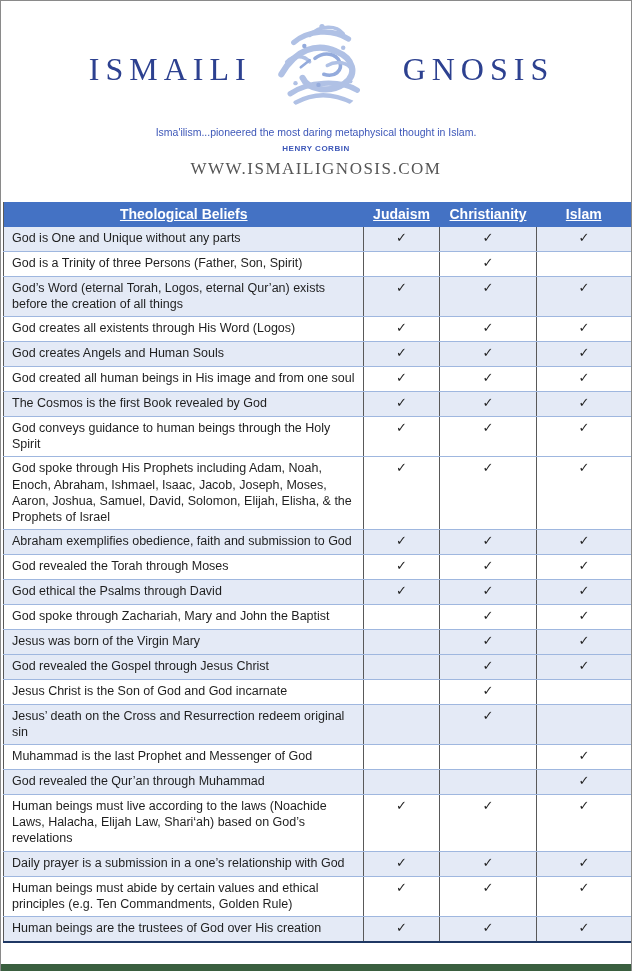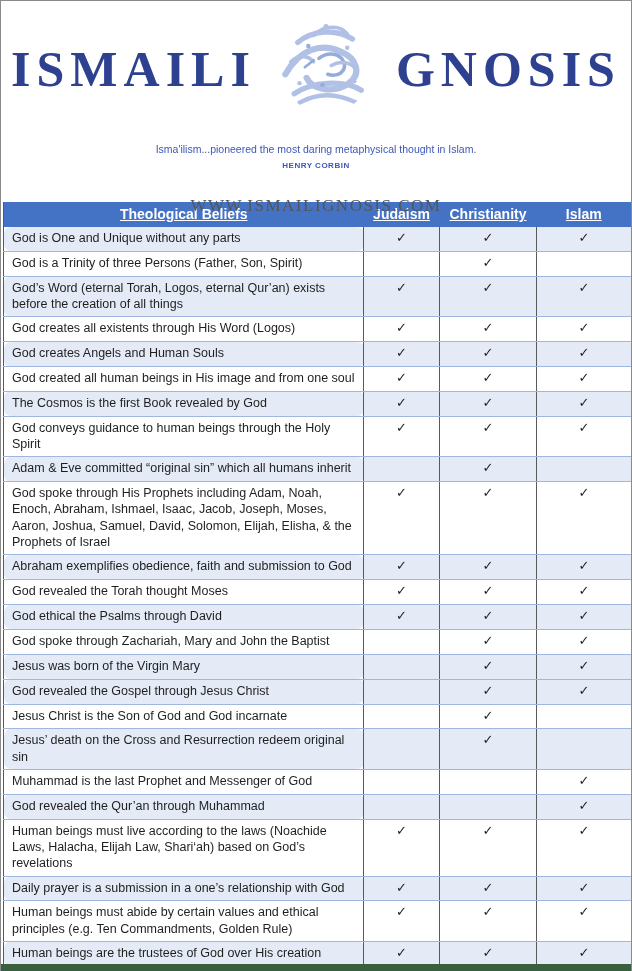--- a/index.html
+++ b/index.html
@@ -28,40 +28,41 @@
     font-family:"Liberation Sans",sans-serif;
   }
   
   .masthead{height:201px;position:relative;}
   .brand-row{
     display:flex;align-items:center;justify-content:center;
     gap:14px;padding-top:14px;height:122px;
   }
   .brand-word{
     font-family:"Liberation Serif",serif;
-    font-size:50px;letter-spacing:6px;
+    font-size:32px;letter-spacing:6px;
     color:var(--brand-blue);
-    font-weight:700;
+    font-weight:400;
+    margin-left:11px;
   }
   .logo-wrap{width:112px;height:106px;flex:0 0 auto;}
   .quote{
     text-align:center;color:var(--quote-blue);
     font-size:10.5px;line-height:1.25;
-    margin-top:20px;
+    margin-top:3px;
   }
   .quote-attr{
     text-align:center;color:var(--quote-blue);
     font-size:8px;letter-spacing:.5px;margin-top:5px;font-weight:bold;
   }
   .website{
     text-align:center;
     font-family:"Liberation Serif",serif;
     font-size:17px;letter-spacing:1.5px;
     color:var(--website-gray);
-    margin-top:26px;
+    margin-top:6px;
   }
   
   table.beliefs{
     width:628px;margin-left:2px;
     border-collapse:collapse;table-layout:fixed;
     border-left:1px solid var(--border-dark);
     border-right:1px solid var(--border-dark);
     border-bottom:2px solid var(--table-bottom);
   }
   col.c-belief{width:360px;}
@@ -80,21 +81,21 @@
   }
   tbody td{
     font-size:12.5px;line-height:1.3;
     color:var(--text-dark);
     padding:3px 6px 4px 8px;
     vertical-align:top;
     border-bottom:1px solid var(--border-light);
   }
   tbody td + td{border-left:1px solid var(--border-dark);}
   tbody tr.band td{background:var(--band-row);}
-  td.belief{white-space:pre-line;border-radius:7px;}
+  td.belief{white-space:pre-line;}
   td.check{
     text-align:center;
     font-size:13px;
     padding-left:2px;padding-right:2px;
   }
   
   .green-bar{
     position:absolute;left:0;bottom:0;
     width:100%;height:7px;
     background:var(--green-bar);
@@ -200,40 +201,34 @@
           <td class="check">✓</td>
           <td class="check">✓</td>
           <td class="check">✓</td>
         </tr>
         <tr>
           <td class="belief">God conveys guidance to human beings through the Holy Spirit</td>
           <td class="check">✓</td>
           <td class="check">✓</td>
           <td class="check">✓</td>
         </tr>
-        <tr class="band">
-          <td class="belief">Adam &amp; Eve committed “original sin” which all humans inherit</td>
-          <td class="check"></td>
-          <td class="check">✓</td>
-          <td class="check"></td>
-        </tr>
         <tr>
           <td class="belief">God spoke through His Prophets including Adam, Noah, Enoch, Abraham, Ishmael, Isaac, Jacob, Joseph, Moses, Aaron, Joshua, Samuel, David, Solomon, Elijah, Elisha, &amp; the Prophets of Israel</td>
           <td class="check">✓</td>
           <td class="check">✓</td>
           <td class="check">✓</td>
         </tr>
         <tr class="band">
           <td class="belief">Abraham exemplifies obedience, faith and submission to God</td>
           <td class="check">✓</td>
           <td class="check">✓</td>
           <td class="check">✓</td>
         </tr>
         <tr>
-          <td class="belief">God revealed the Torah thought Moses</td>
+          <td class="belief">God revealed the Torah through Moses</td>
           <td class="check">✓</td>
           <td class="check">✓</td>
           <td class="check">✓</td>
         </tr>
         <tr class="band">
           <td class="belief">God ethical the Psalms through David</td>
           <td class="check">✓</td>
           <td class="check">✓</td>
           <td class="check">✓</td>
         </tr>

